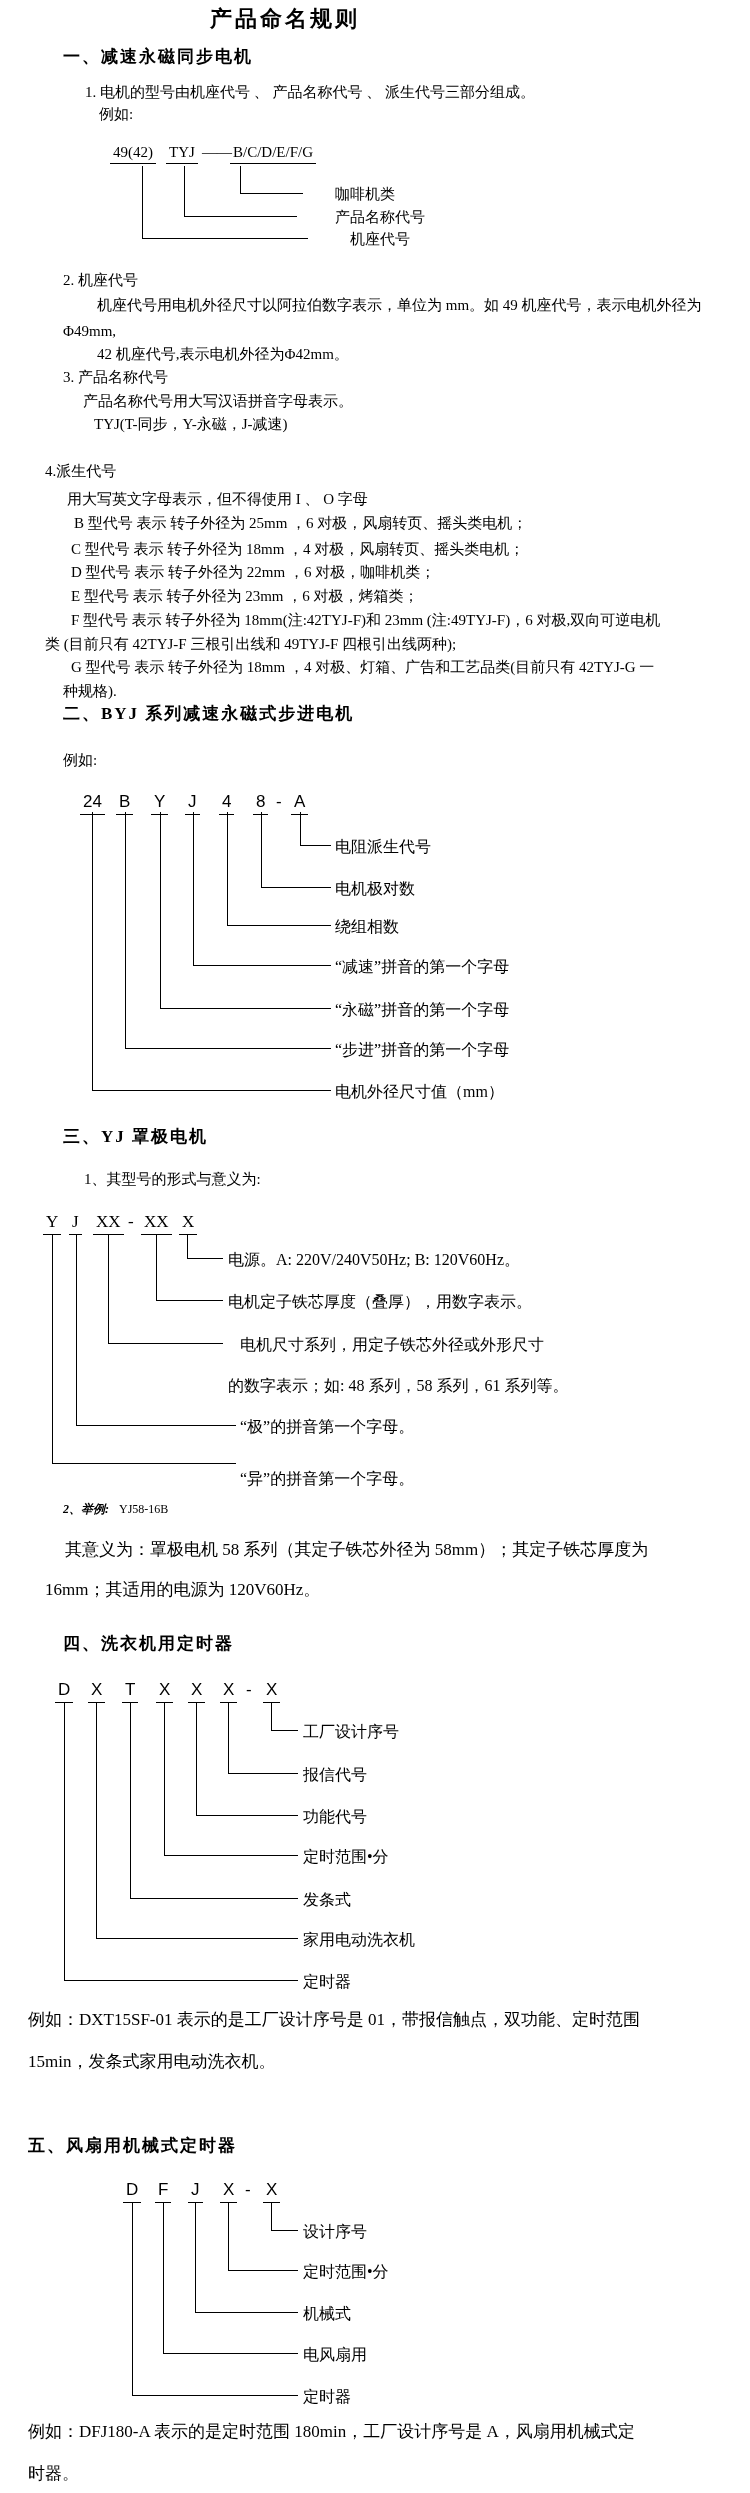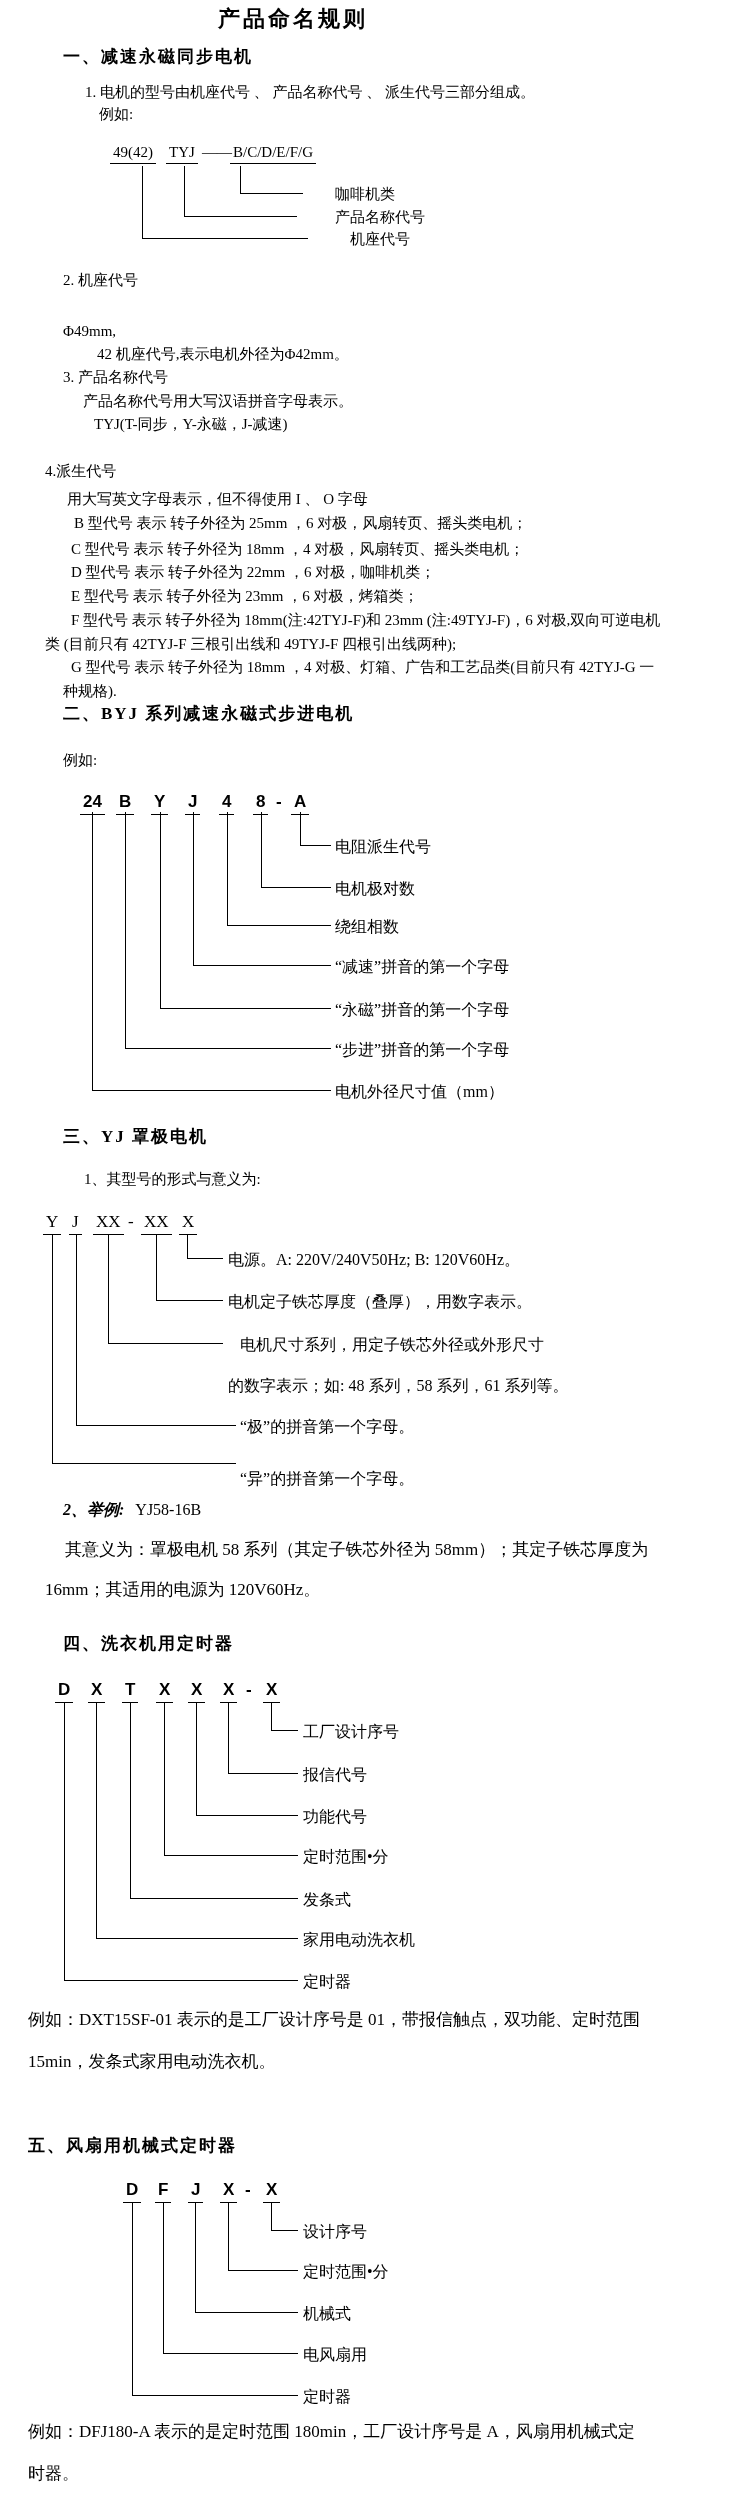--- a/index.html
+++ b/index.html
@@ -1,58 +1,59 @@
 <!DOCTYPE html>
 <html><head>
 <meta charset="utf-8">
 <style>
   html,body{margin:0;padding:0;background:#fff;}
   .page{position:relative;width:750px;height:2493px;background:#ffffff;color:#000;
         font-family:"Liberation Serif","DejaVu Serif",serif;overflow:hidden;}
   .abs{position:absolute;white-space:nowrap;}
   .b15{font-size:15px;line-height:18px;}
-  .b16{font-size:16px;line-height:19px;}
+  .b16{font-size:12px;line-height:19px;}
   .b17{font-size:17px;line-height:20px;}
   .doc-title{font-size:22px;font-weight:bold;letter-spacing:3px;}
   .hd{font-size:17px;font-weight:bold;letter-spacing:2px;}
   .diag{position:absolute;}
-  .code-sans{font-family:"Liberation Sans","DejaVu Sans",sans-serif;font-weight:bold;font-size:17px;}
+  .code-sans{font-family:"Liberation Sans","DejaVu Sans",sans-serif;font-weight:normal;font-size:17px;}
   .code-serif{font-size:17px;}
   .code-serif-sm{font-size:15px;}
   .u{border-bottom:1px solid #000;padding:0 3px 2px 3px;}
   .conn{position:absolute;border-left:1px solid #000;border-bottom:1px solid #000;}
   .lbl{position:absolute;font-size:16px;white-space:nowrap;}
   .lbl15{font-size:15px;}
   .italic{font-style:italic;font-weight:bold;}
 </style>
 </head>
 <body>
 
 <div class="page">
 
-  <div class="abs doc-title" style="left:210px;top:4px;margin-left:8px;">产品命名规则</div>
+  <div class="abs doc-title" style="left:210px;top:4px;">产品命名规则</div>
 
   <div class="abs hd" style="left:63px;top:45px;">一、减速永磁同步电机</div>
   <div class="abs b15" style="left:85px;top:83px;">1.  电机的型号由机座代号 、 产品名称代号 、 派生代号三部分组成。</div>
   <div class="abs b15" style="left:99px;top:105px;">例如:</div>
 
   <div class="diag" style="left:0;top:140px;width:750px;height:115px;">
     <span class="abs code-serif-sm u" style="left:110px;top:4px;">49(42)</span>
     <span class="abs code-serif-sm u" style="left:166px;top:4px;">TYJ</span>
     <span class="abs code-serif-sm" style="left:202px;top:4px;">——</span>
     <span class="abs code-serif-sm u" style="left:230px;top:4px;">B/C/D/E/F/G</span>
     <div class="conn" style="left:240px;top:26px;width:62px;height:27px;"></div>
     <div class="conn" style="left:184px;top:26px;width:112px;height:50px;"></div>
     <div class="conn" style="left:142px;top:26px;width:165px;height:72px;"></div>
     <span class="lbl lbl15" style="left:335px;top:45px;">咖啡机类</span>
     <span class="lbl lbl15" style="left:335px;top:68px;">产品名称代号</span>
     <span class="lbl lbl15" style="left:350px;top:90px;">机座代号</span>
   </div>
 
   <div class="abs b15" style="left:63px;top:271px;">2. 机座代号</div>
+  <div class="abs b15" style="left:97px;top:296px;">机座代号用电机外径尺寸以阿拉伯数字表示，单位为 mm。如 49 机座代号，表示电机外径为</div>
   <div class="abs b15" style="left:63px;top:322px;">Φ49mm,</div>
   <div class="abs b15" style="left:97px;top:345px;">42 机座代号,表示电机外径为Φ42mm。</div>
   <div class="abs b15" style="left:63px;top:368px;">3. 产品名称代号</div>
   <div class="abs b15" style="left:83px;top:392px;">产品名称代号用大写汉语拼音字母表示。</div>
   <div class="abs b15" style="left:94px;top:415px;">TYJ(T-同步，Y-永磁，J-减速)</div>
   <div class="abs b15" style="left:45px;top:462px;">4.派生代号</div>
   <div class="abs b15" style="left:67px;top:490px;">用大写英文字母表示，但不得使用 I 、 O 字母</div>
   <div class="abs b15" style="left:74px;top:514px;">B 型代号 表示   转子外径为 25mm ，6 对极，风扇转页、摇头类电机；</div>
   <div class="abs b15" style="left:71px;top:540px;">C 型代号 表示   转子外径为 18mm ，4 对极，风扇转页、摇头类电机；</div>
   <div class="abs b15" style="left:71px;top:563px;">D 型代号 表示   转子外径为 22mm ，6 对极，咖啡机类；</div>

